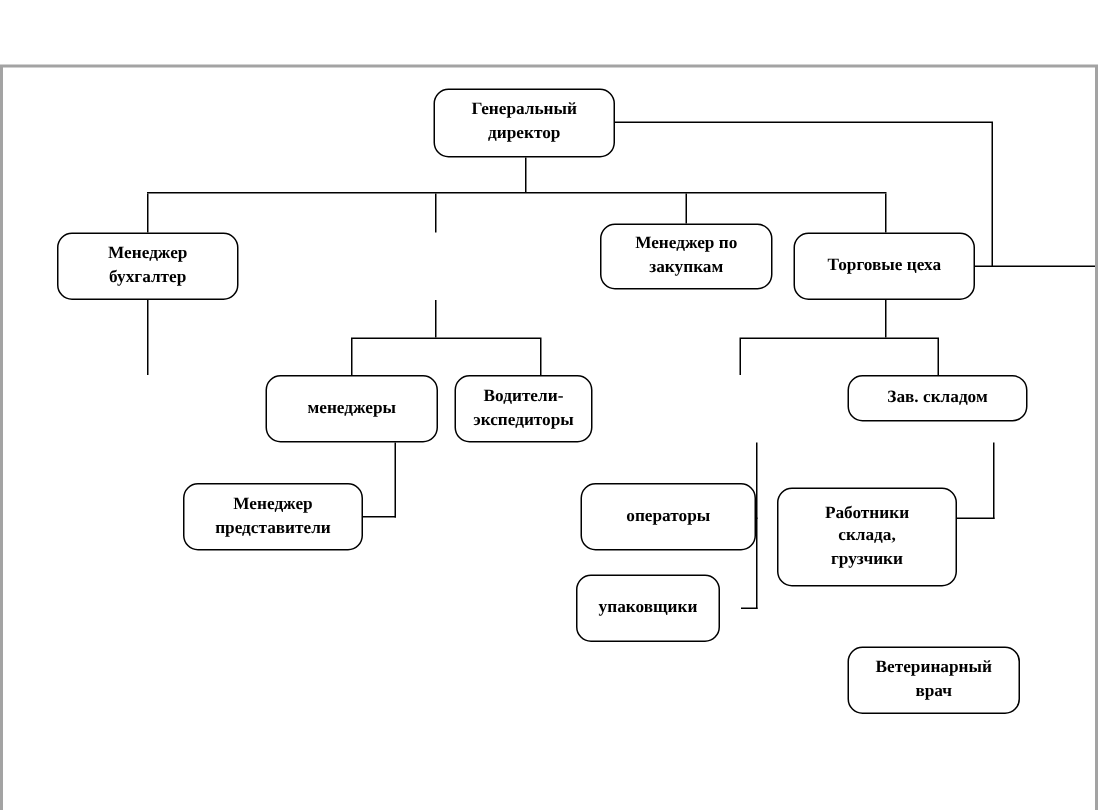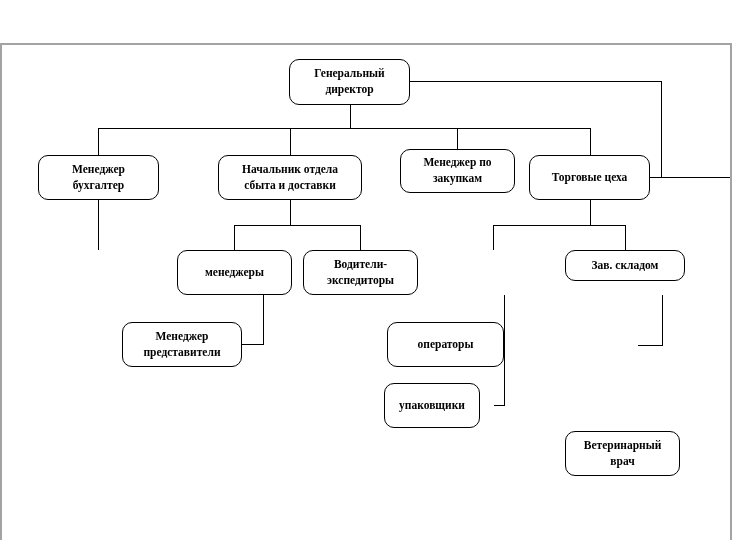--- a/index.html
+++ b/index.html
@@ -71,32 +71,33 @@
   <div class="ln" style="left:492px;top:300px;width:11px;height:1px"></div>
   <div class="ln" style="left:492px;top:360px;width:11px;height:1px"></div>
   <div class="ln" style="left:660px;top:250px;width:1px;height:51px"></div>
   <div class="ln" style="left:636px;top:300px;width:25px;height:1px"></div>
 
   <div class="node" style="left:287px;top:14px;width:121px;height:46px">Генеральный
 директор</div>
 
   <div class="node" style="left:36px;top:110px;width:121px;height:45px">Менеджер
 бухгалтер</div>
-  <div class="node" style="left:216px;top:110px;width:144px;height:45px">Начальник отдела
-сбыта и доставки</div>
   <div class="node" style="left:398px;top:104px;width:115px;height:44px">Менеджер по
 закупкам</div>
   <div class="node" style="left:527px;top:110px;width:121px;height:45px">Торговые цеха</div>
 
   <div class="node" style="left:175px;top:205px;width:115px;height:45px">менеджеры</div>
-  <div class="node" style="left:301px;top:205px;width:115px;height:45px">Водители-
+  <div class="node" style="left:301px;top:205px;width:92px;height:45px">Водители-
 экспедиторы</div>
   <div class="node" style="left:563px;top:205px;width:120px;height:31px">Зав. складом</div>
 
   <div class="node" style="left:120px;top:277px;width:120px;height:45px">Менеджер
 представители</div>
   <div class="node" style="left:385px;top:277px;width:117px;height:45px">операторы</div>
+  <div class="node" style="left:516px;top:280px;width:120px;height:66px">Работники
+склада,
+грузчики</div>
   <div class="node" style="left:382px;top:338px;width:96px;height:45px">упаковщики</div>
 
   <div class="node" style="left:563px;top:386px;width:115px;height:45px">Ветеринарный
 врач</div>
 
 </div>
 
 </body></html>

